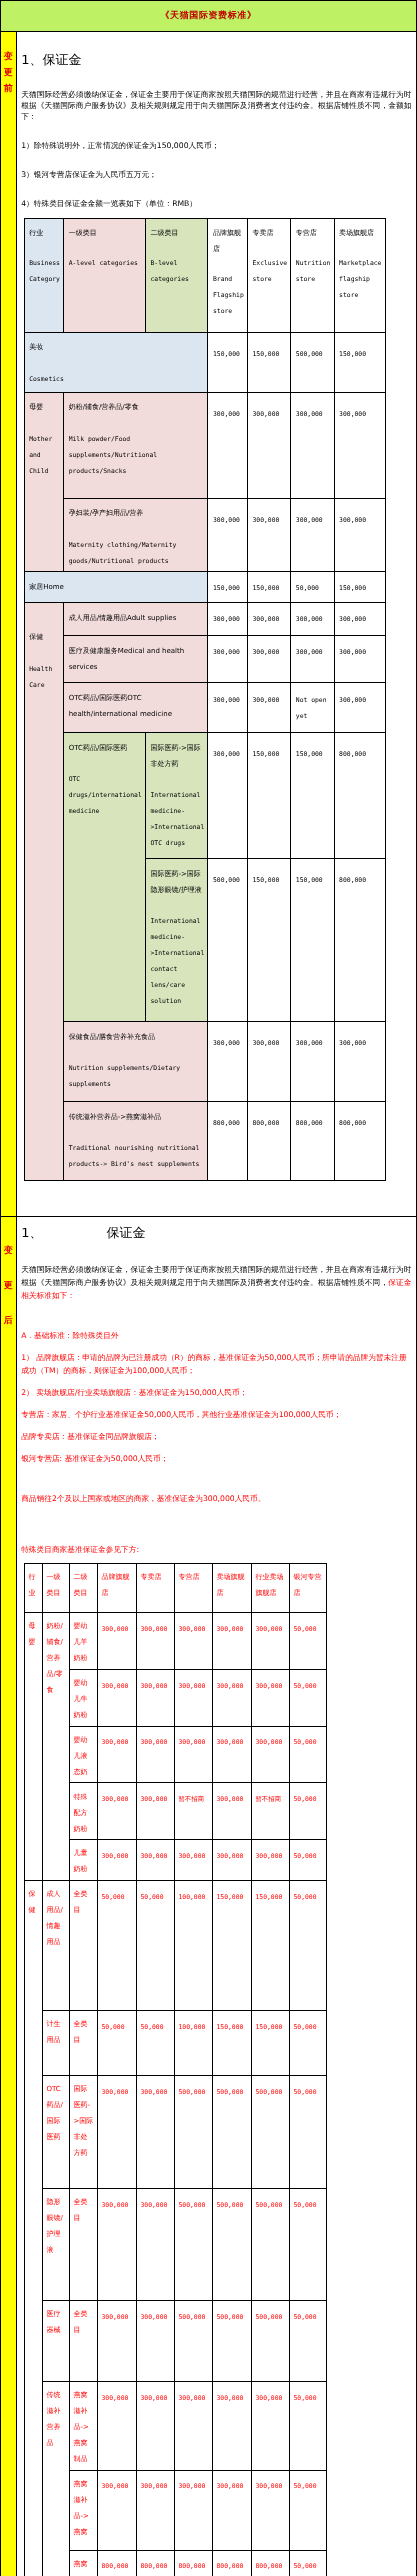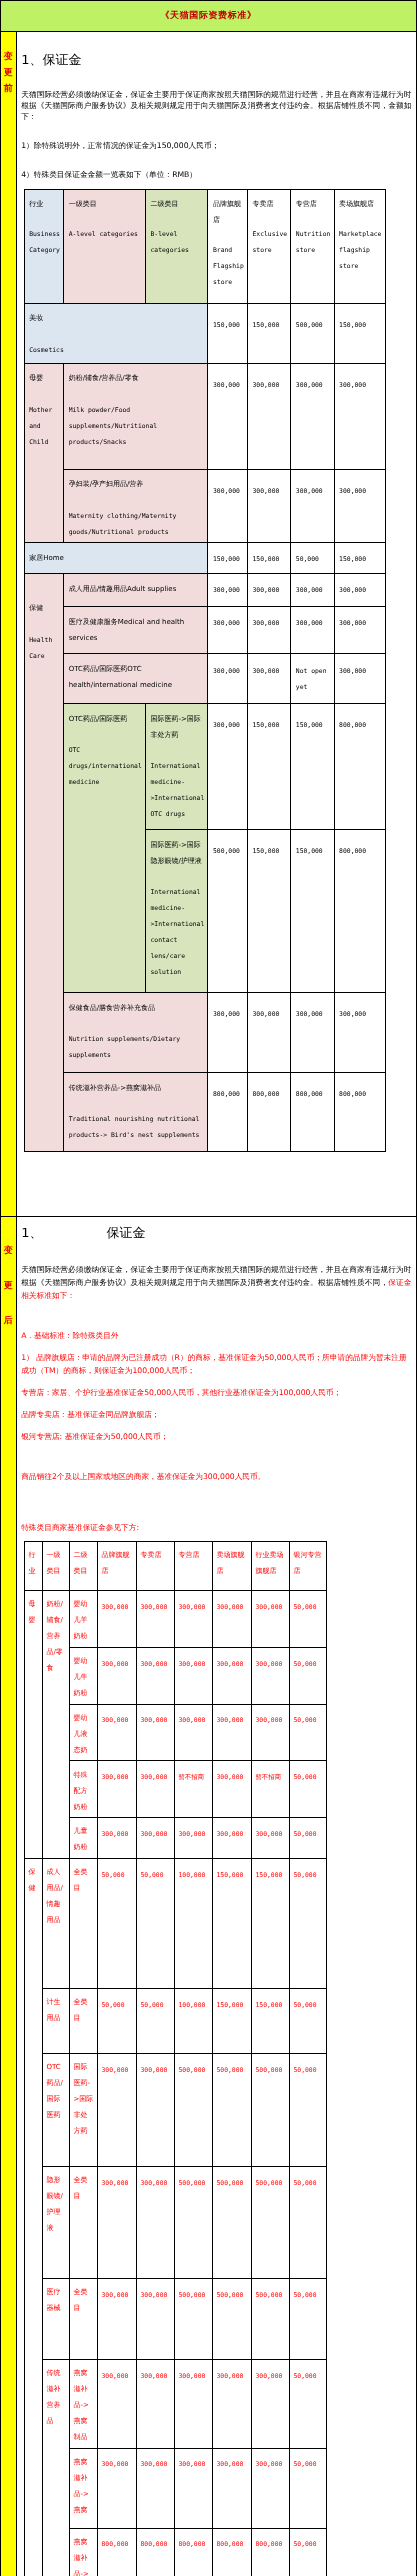--- a/index.html
+++ b/index.html
@@ -62,20 +62,21 @@
   <div class="section sec1">
     <div class="marker-col m1">
       <div>变</div>
       <div>更</div>
       <div>前</div>
     </div>
     <div class="content">
       <div class="h-line">1、保证金</div>
       <div class="intro">天猫国际经营必须缴纳保证金，保证金主要用于保证商家按照天猫国际的规范进行经营，并且在商家有违规行为时根据《天猫国际商户服务协议》及相关规则规定用于向天猫国际及消费者支付违约金。根据店铺性质不同，金额如下：</div>
       <div class="item">1）除特殊说明外，正常情况的保证金为150,000人民币；</div>
+      <div class="item">3）银河专营店保证金为人民币五万元；</div>
       <div class="item">4）特殊类目保证金金额一览表如下（单位：RMB）</div>
 
       <table class="t1">
         <colgroup>
           <col style="width:35px">
             <col style="width:67px">
             <col style="width:59px">
           <col style="width:37px">
             <col style="width:37px">
             <col style="width:37px">
@@ -243,20 +244,21 @@
     </div>
     <div class="content">
       <div class="h-line" style="margin-top:7.7px">
         <span class="h2num">1、</span><span class="h2title">保证金</span>
       </div>
       <div class="intro" style="line-height:13px">
         <span>天猫国际经营必须缴纳保证金，保证金主要用于保证商家按照天猫国际的规范进行经营，并且在商家有违规行为时根据《天猫国际商户服务协议》及相关规则规定用于向天猫国际及消费者支付违约金。根据店铺性质不同，</span><span class="red">保证金相关标准如下：</span>
       </div>
       <div class="rule-line gap-lg">A．基础标准：除特殊类目外</div>
       <div class="rule-line">1） 品牌旗舰店：申请的品牌为已注册成功（R）的商标，基准保证金为50,000人民币；所申请的品牌为暂未注册成功（TM）的商标，则保证金为100,000人民币；</div>
+      <div class="rule-line">2） 卖场旗舰店/行业卖场旗舰店：基准保证金为150,000人民币；</div>
       <div class="rule-line">专营店：家居、个护行业基准保证金50,000人民币，其他行业基准保证金为100,000人民币；</div>
       <div class="rule-line">品牌专卖店：基准保证金同品牌旗舰店；</div>
       <div class="rule-line">银河专营店: 基准保证金为50,000人民币；</div>
       <div class="rule-line gap-lg">商品销往2个及以上国家或地区的商家，基准保证金为300,000人民币。</div>
       <div class="rule-line gap-xl">特殊类目商家基准保证金参见下方:</div>
 
       <table class="t2">
         <colgroup>
           <col style="width:18px">
             <col style="width:27px">

